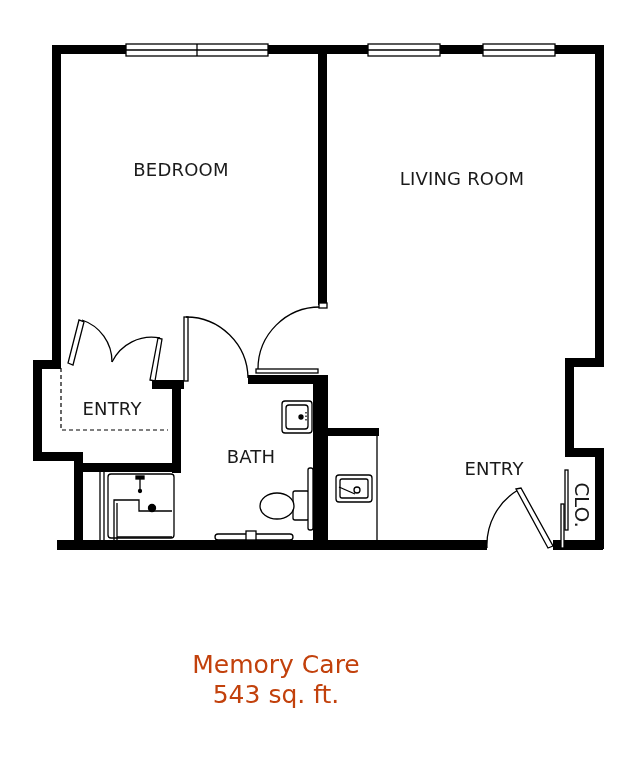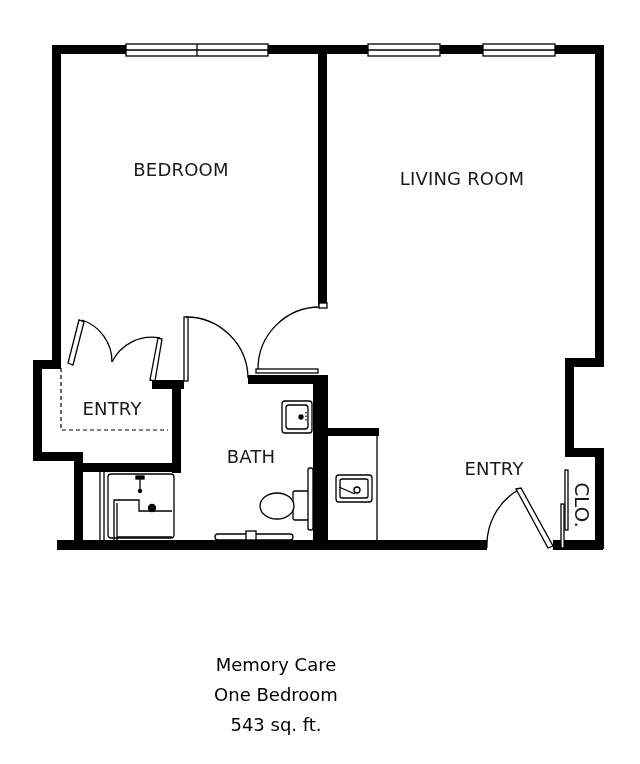--- a/index.html
+++ b/index.html
@@ -4,21 +4,21 @@
   <style>
     html, body { margin: 0; padding: 0; background: #ffffff; }
     body { width: 640px; height: 764px; position: relative; overflow: hidden;
            font-family: "DejaVu Sans", "Liberation Sans", sans-serif; }
     #plan { position: absolute; left: 0; top: 0; width: 640px; height: 764px; }
     .room-label { position: absolute; color: #1a1a1a; font-size: 18px; letter-spacing: 0.2px;
                   white-space: nowrap; transform: translate(-50%, -50%); }
     .clo-label { position: absolute; color: #1a1a1a; font-size: 20px; white-space: nowrap;
                  transform: translate(-50%, -50%) rotate(90deg); }
     .caption { position: absolute; left: 0; width: 552px; text-align: center; top: 650px;
-               font-size: 18px; line-height: 30px; color: #000000; }
+               font-size: 25px; line-height: 30px; color: #c2410c; }
     .caption div { height: 30px; }
   </style>
 </head>
 <body>
 
 <svg id="plan" viewBox="0 0 640 764" xmlns="http://www.w3.org/2000/svg">
 
   <g fill="#000">
 
     <rect x="52" y="45" width="76" height="9"></rect>
@@ -130,15 +130,14 @@
 
 <div class="room-label" style="left:181px; top:169px;">BEDROOM</div>
 <div class="room-label" style="left:462px; top:178px;text-align:right;">LIVING ROOM</div>
 <div class="room-label" style="left:112px; top:408px;">ENTRY</div>
 <div class="room-label" style="left:251px; top:456px;">BATH</div>
 <div class="room-label" style="left:494px; top:468px;">ENTRY</div>
 <div class="clo-label" style="left:582px; top:505px;">CLO.</div>
 
 <div class="caption">
   <div>Memory Care</div>
-  <div>One Bedroom</div>
   <div>543 sq. ft.</div>
 </div>
 
 </body></html>

